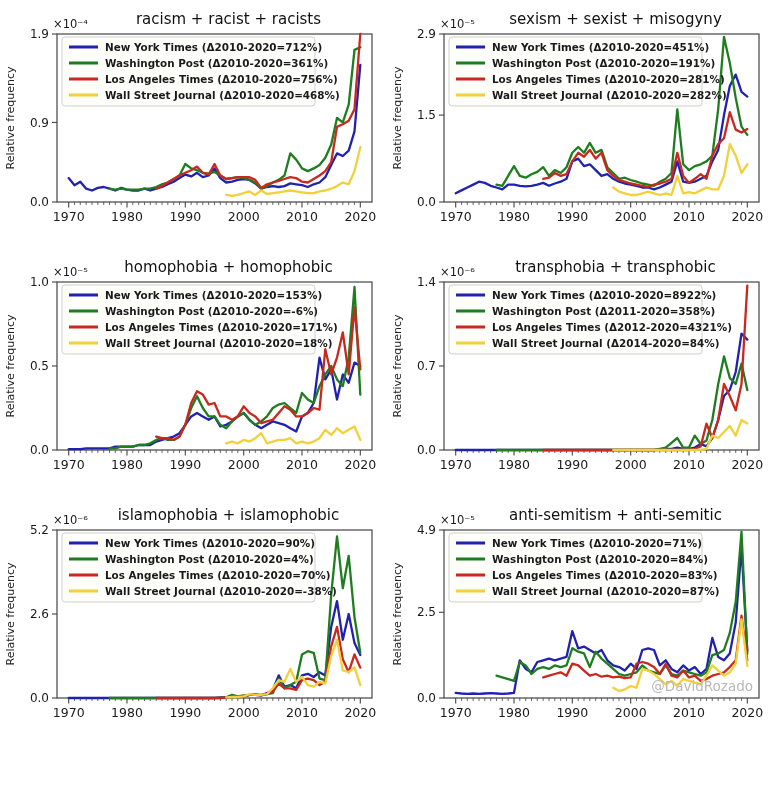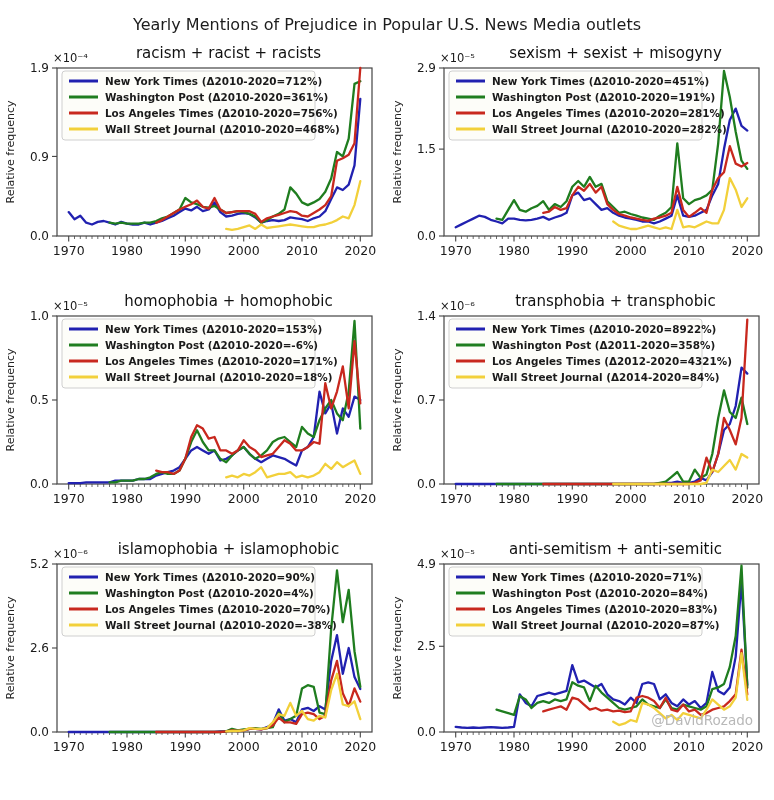--- a/index.html
+++ b/index.html
@@ -14,21 +14,20 @@
     display:grid;grid-template-columns:387px 387px;grid-auto-rows:248px;
     margin-top:4px;
   }
   .panel{width:387px;height:248px;}
   .panel svg{display:block;}
 </style>
 </head>
 <body>
 
 <div class="figure">
-  <div class="figure-title">Yearly Mentions of Prejudice in Popular U.S. News Media outlets</div>
   <div class="panels" id="panels">
       <div class="panel">
         <svg width="387" height="248" viewBox="0 0 387 248" style="font-family:'DejaVu Sans',sans-serif">
           <text x="228.5" y="20" text-anchor="middle" font-size="15" fill="#111">racism + racist + racists</text>
           <text x="53" y="24" font-size="11.5" fill="#1a1a1a">×10⁻⁴</text>
           <rect x="57" y="30" width="315" height="168" fill="none" stroke="#444444" stroke-width="1.2"></rect>
           <line x1="52" y1="198" x2="57" y2="198" stroke="#444444" stroke-width="1.1"></line>
           <text x="49" y="202.2" text-anchor="end" font-size="12" fill="#1a1a1a">0.0</text>
           <line x1="52" y1="118.42105263157895" x2="57" y2="118.42105263157895" stroke="#444444" stroke-width="1.1"></line>
           <text x="49" y="122.62105263157895" text-anchor="end" font-size="12" fill="#1a1a1a">0.9</text>

